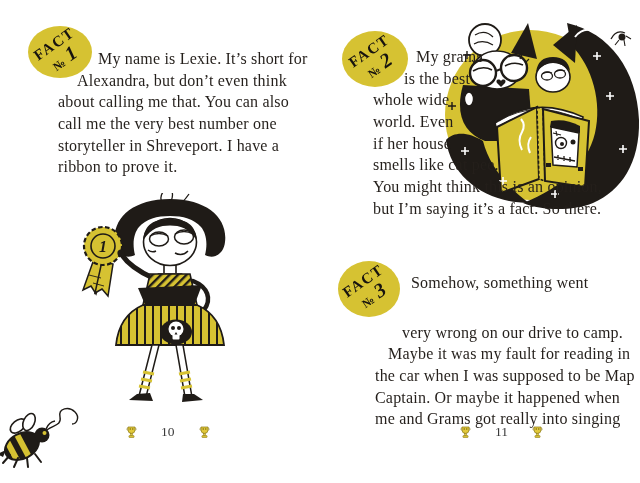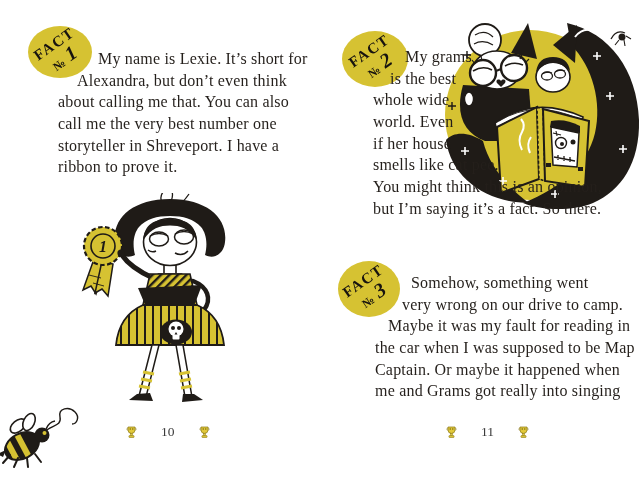--- a/index.html
+++ b/index.html
@@ -5,22 +5,22 @@
   html,body { margin:0; padding:0; background:#e8e8e8; }
   .spread {
     position:relative; width:640px; height:483px; margin:0 auto;
     background:#ffffff; overflow:hidden;
     font-family:"Liberation Serif", serif;
   }
   
   .tblock { position:absolute; color:#241f1b; font-size:16px; letter-spacing:0.2px; }
   .tline { height:21.7px; line-height:21.7px; white-space:nowrap; }
   .in40 { margin-left:40px; } .in15 { margin-left:19px; }
-  .in44 { margin-left:32px; } .in25 { margin-left:17px; }
-  .in30 { margin-left:36px; } .in27 { margin-left:27px; } .in13 { margin-left:13px; }
+  .in44 { margin-left:43px; } .in25 { margin-left:31px; }
+  .in30 { margin-left:36px; } .in27 { margin-left:27px;margin-top:28px; } .in13 { margin-left:13px; }
   
   .fact-badge {
     position:absolute; background:#d6c232; border-radius:50%;
     display:flex; align-items:center; justify-content:center;
   }
   .fact-inner { transform:rotate(-35deg); text-align:center; font-weight:bold; color:#17130f; line-height:1; }
   .fact-word { display:block; font-size:15px; letter-spacing:1.5px; }
   .fact-line2 { display:block; margin-top:-1px; letter-spacing:0.5px; }
   .fact-no { font-size:12px; }
   .fact-num { font-size:20px; font-style:italic; }
@@ -232,21 +232,21 @@
 
   <div class="tblock" style="left:375px;top:272px">
     <div class="tline in30">Somehow, something went</div>
     <div class="tline in27">very wrong on our drive to camp.</div>
     <div class="tline in13">Maybe it was my fault for reading in</div>
     <div class="tline">the car when I was supposed to be Map</div>
     <div class="tline">Captain. Or maybe it happened when</div>
     <div class="tline">me and Grams got really into singing</div>
   </div>
 
-  <div class="footer" style="left:446px;top:424px">
+  <div class="footer" style="left:460px;top:424px">
     <svg width="11" height="13" viewBox="0 0 12 14">
       <path d="M2.2,1 h7.6 v3.2 a3.8,3.8 0 0 1 -7.6 0 Z" fill="#e2c93a" stroke="#8f7d1a" stroke-width="0.8"></path>
       <path d="M2.2,1.8 q-2.2,0.6 -0.6,3 M9.8,1.8 q2.2,0.6 0.6,3" fill="none" stroke="#8f7d1a" stroke-width="0.8"></path>
       <rect x="5" y="8.2" width="2" height="2" fill="#e2c93a" stroke="#8f7d1a" stroke-width="0.6"></rect>
       <rect x="3.2" y="10.4" width="5.6" height="2" rx="0.5" fill="#e2c93a" stroke="#8f7d1a" stroke-width="0.7"></rect>
       <circle cx="4.6" cy="3.2" r="0.8" fill="#6d5f12"></circle>
         <circle cx="7.4" cy="3.2" r="0.8" fill="#6d5f12"></circle>
     </svg>
     <span>11</span>
     <svg width="11" height="13" viewBox="0 0 12 14">

